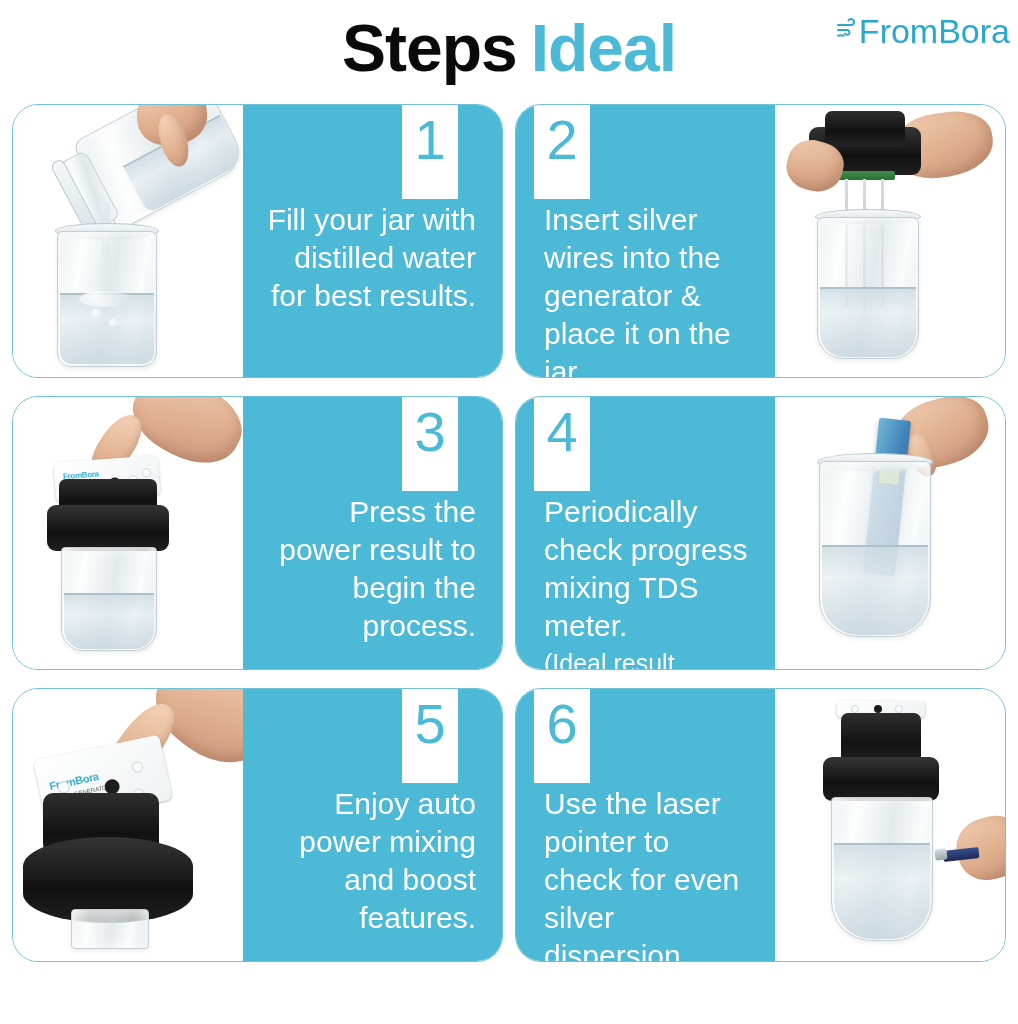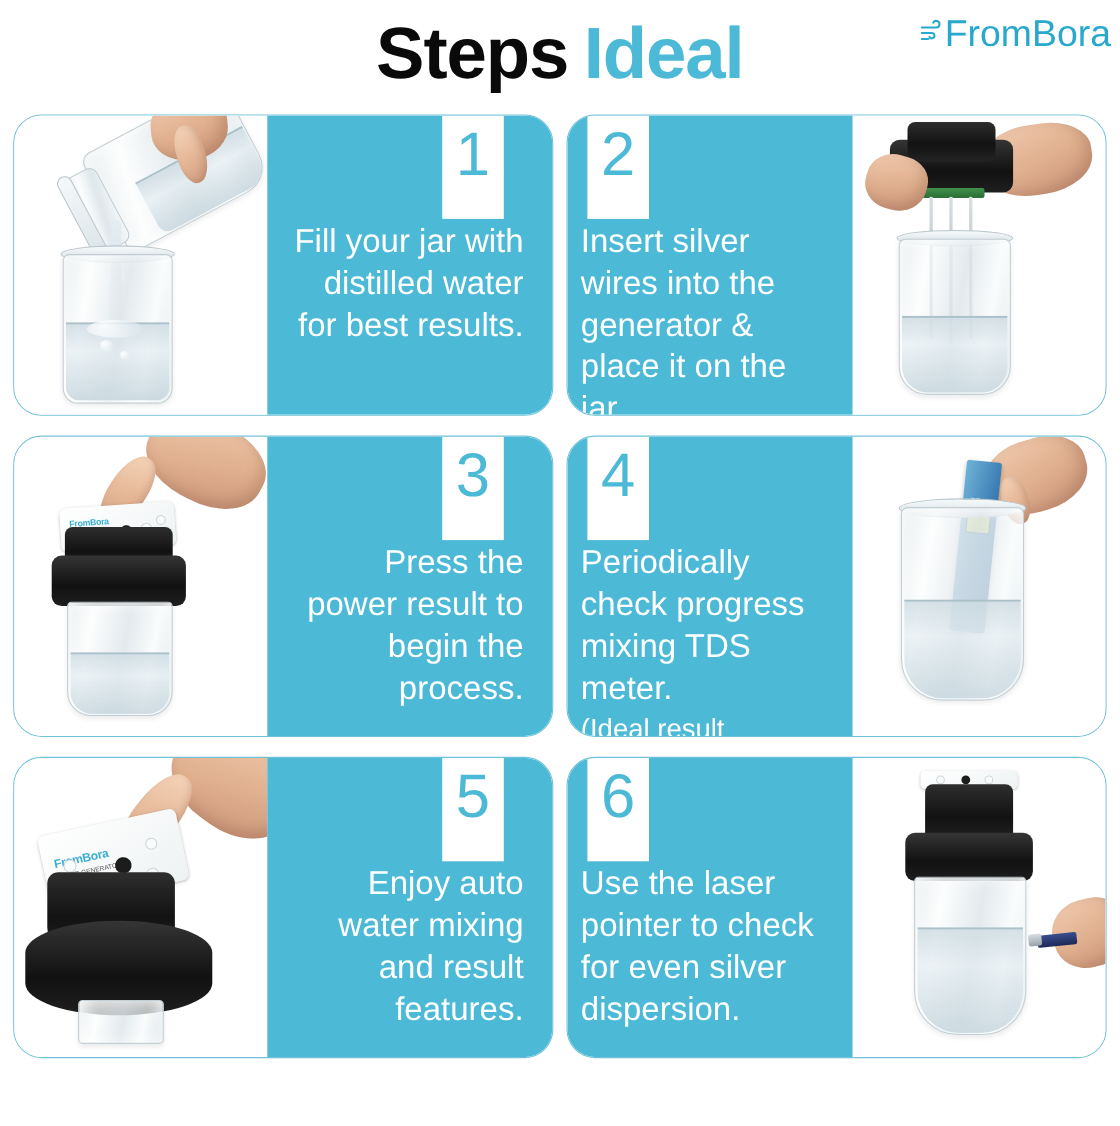--- a/index.html
+++ b/index.html
@@ -89,21 +89,21 @@
 
   .steptext{
     position:absolute; left:0; right:0; bottom:0; top:0;
     padding:96px 22px 14px 22px;
     display:flex; flex-direction:column; justify-content:flex-start;
     color:#ffffff;
     font-size:30px; line-height:38px; font-weight:300;
     z-index:2;
   }
   .panel.left-img .steptext{ text-align:right; padding-right:26px; }
-  .panel.right-img .steptext{ text-align:left; padding-left:12px; }
+  .panel.right-img .steptext{ text-align:left; padding-left:28px; }
   .steptext .sub{ font-size:25px; line-height:32px; margin-top:2px; }
 
   
   .footer{
     position:absolute; left:0; top:968px; width:1018px;
     text-align:center; font-size:30px; font-weight:300;
     color:#2b2b2b; line-height:42px;
   }
 
   
@@ -374,21 +374,21 @@
           <div class="cap-top" style="left:30px; top:104px; width:116px; height:74px; border-radius:10px 10px 24px 24px;"></div>
           <div class="cap-base" style="left:10px; top:148px; width:170px; height:86px; border-radius:50%/34%;"></div>
           <div class="jar" style="left:58px; top:220px; width:78px; height:40px; border-radius:4px;"></div>
         </div>
       </div>
       <div class="pane-txt">
         <div class="numbadge">
           <span>5</span>
         </div>
         <div class="steptext">
-          <div>Enjoy auto water mixing and result features.</div>
+          <div>Enjoy auto power mixing and boost features.</div>
         </div>
       </div>
     </div>
 
     <div class="panel right-img">
       <div class="pane-img">
         <div class="photo">
           <div class="cap-face" style="left:62px; top:12px; width:88px; height:16px; border-radius:4px;">
             <div class="btn-ring" style="left:16%; top:24%; width:8px; height:8px;"></div>
             <div class="btn-dot" style="left:42%; top:26%; width:8px; height:8px;"></div>

